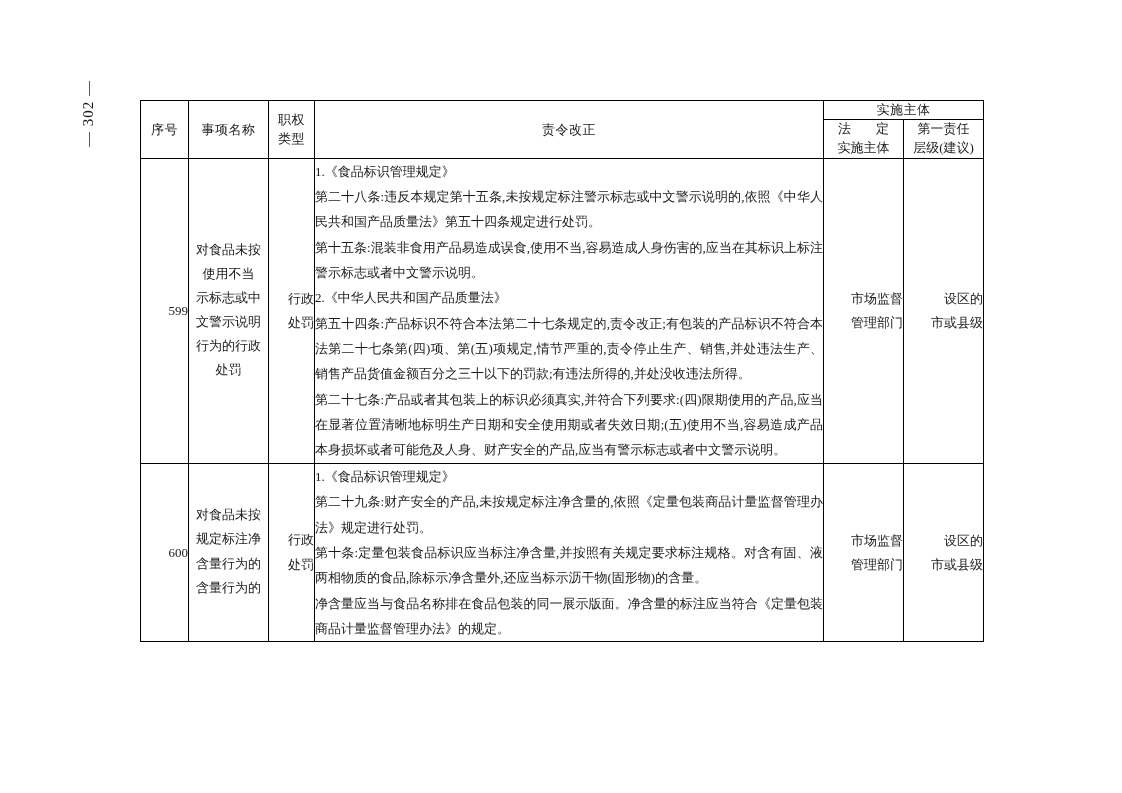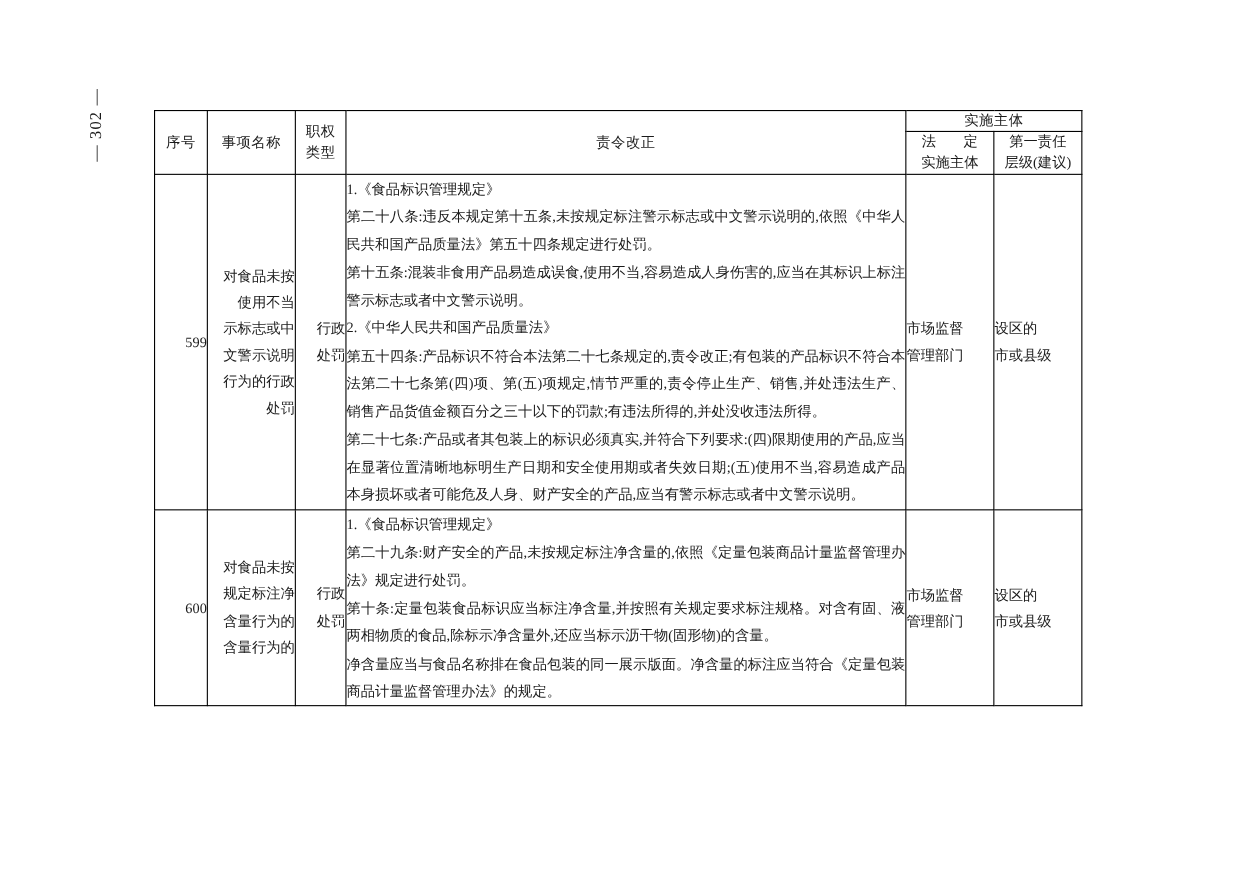--- a/index.html
+++ b/index.html
@@ -86,24 +86,25 @@
   .hdr-legal-line1 {
     letter-spacing: 6px;
     padding-left: 6px;
   }
 
   td.seq {
     text-align: right;
     font-size: 14px;
   }
   td.name {
-    text-align: right;
+    text-align: center;
     font-size: 12.5px;
     line-height: 1.85;
     padding: 4px 6px;
+    font-family: Liberation Mono, monospace;
   }
   td.type {
     text-align: right;
     font-size: 12.5px;
     line-height: 1.85;
     padding: 4px 2px;
   }
   td.basis {
     text-align: left;
     font-size: 12.5px;
@@ -111,21 +112,21 @@
     padding: 14px 10px 14px 12px;
     vertical-align: top;
     margin-top: 36px;
   }
   td.basis p {
     margin: 0;
     text-align: justify;
     text-justify: inter-ideograph;
   }
   td.legal, td.level {
-    text-align: left;
+    text-align: right;
     font-size: 12.5px;
     line-height: 1.8;
     padding: 4px 2px;
   }
   .nowrap-line { display: block; }
 </style>
 </head>
 <body>
 
 <div class="page">

